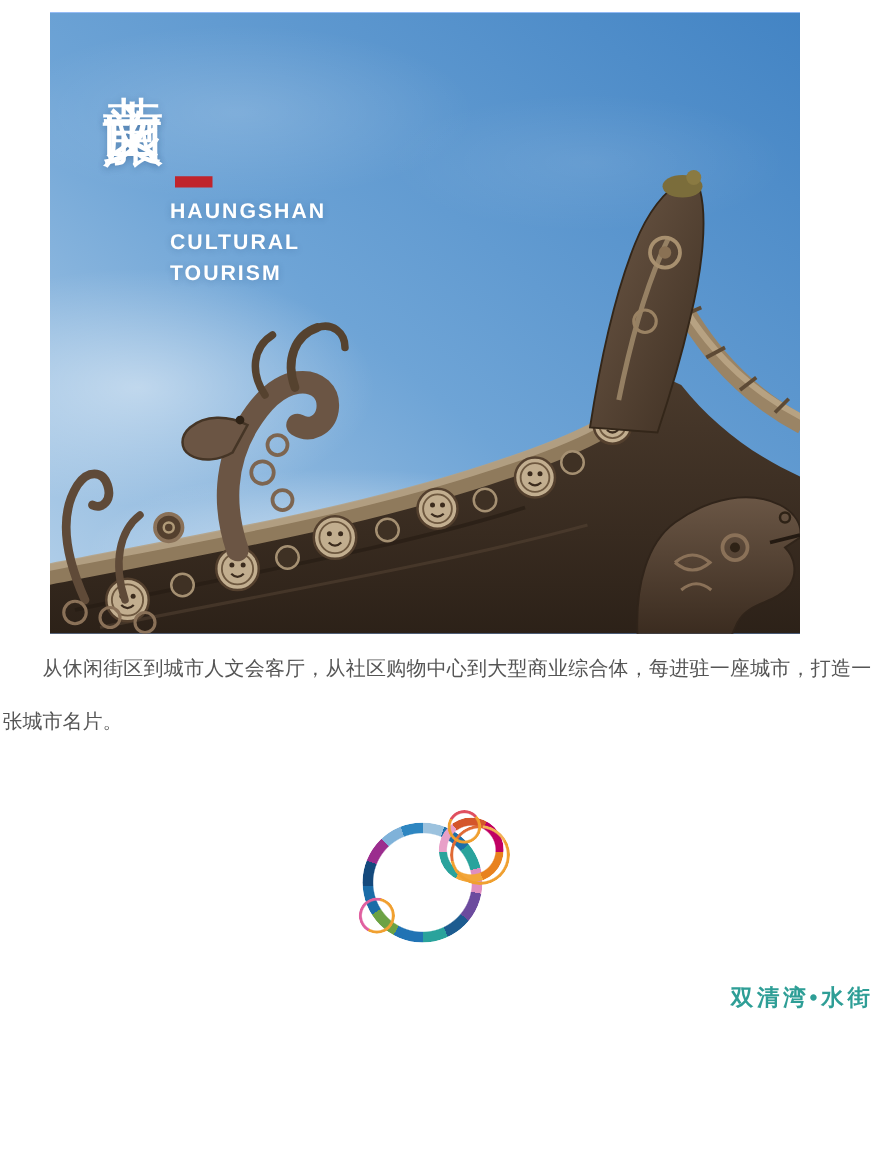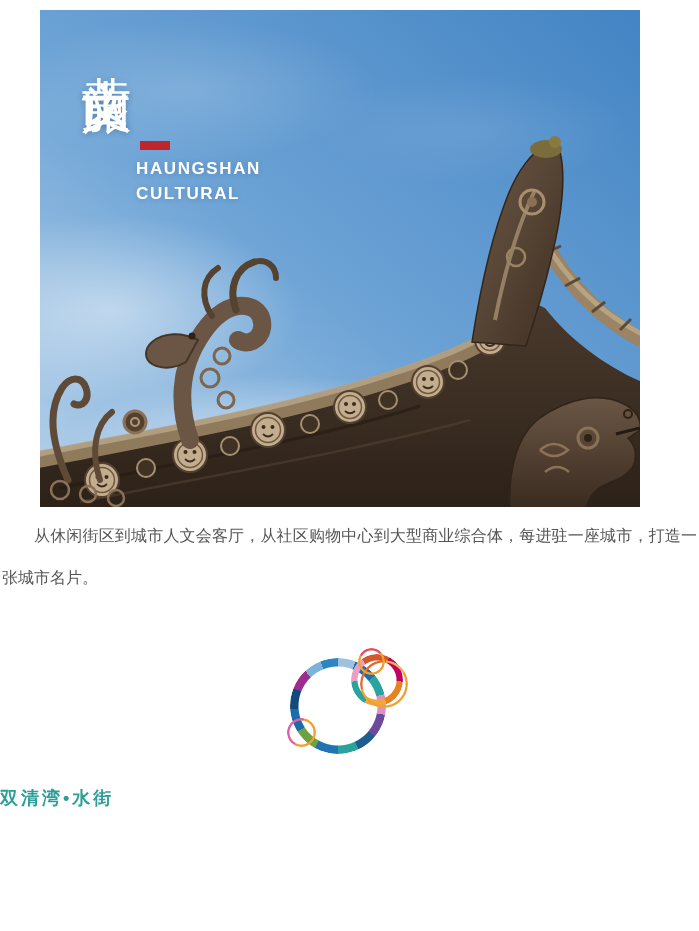--- a/index.html
+++ b/index.html
@@ -77,21 +77,21 @@
     background: conic-gradient(from 60deg, #f0a030 0 55%, #e06a35 55% 85%, #f3b054 85% 100%);
   }
   .ring-thin-a { left:68px; top:0; width:27px; height:27px; --t:3px;
     background: conic-gradient(from 300deg, #e05060 0 30%, #f0a030 30% 100%);
   }
   .ring-thin-c { left:-3px; top:70px; width:29px; height:29px; --t:3px;
     background: conic-gradient(from 210deg, #e060a0 0 45%, #f0a030 45% 100%);
   }
   .footer-name {
     margin-top: 26px;
-    text-align: left;
+    text-align: right;
     color: #2e9e96;
     font-size: 18px; font-weight: bold; letter-spacing: 3px;
   }
 </style>
 </head>
 <body>
 
 <div class="hero">
   <svg viewBox="0 0 600 497" width="600" height="497" aria-hidden="true">
     <defs>
@@ -241,20 +241,21 @@
         <circle cx="48" cy="484" r="8"></circle>
         <circle cx="76" cy="488" r="8"></circle>
     </g>
   </svg>
 
   <div class="brand-cn">黄山文旅</div>
   <div class="brand-dash"></div>
   <div class="brand-en">
     <div>HAUNGSHAN</div>
     <div>CULTURAL</div>
+    <div>TOURISM</div>
   </div>
 </div>
 
 <div class="article">
   <p>从休闲街区到城市人文会客厅，从社区购物中心到大型商业综合体，每进驻一座城市，打造一张城市名片。</p>
 </div>
 
 <div class="brand-footer">
   <div class="rings">
     <div class="ring ring-main"></div>

